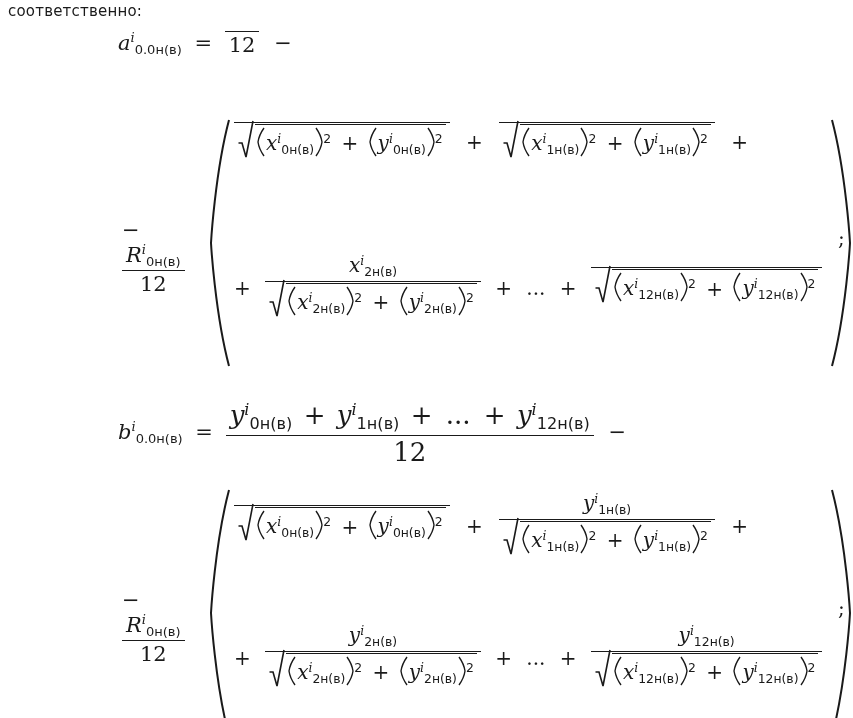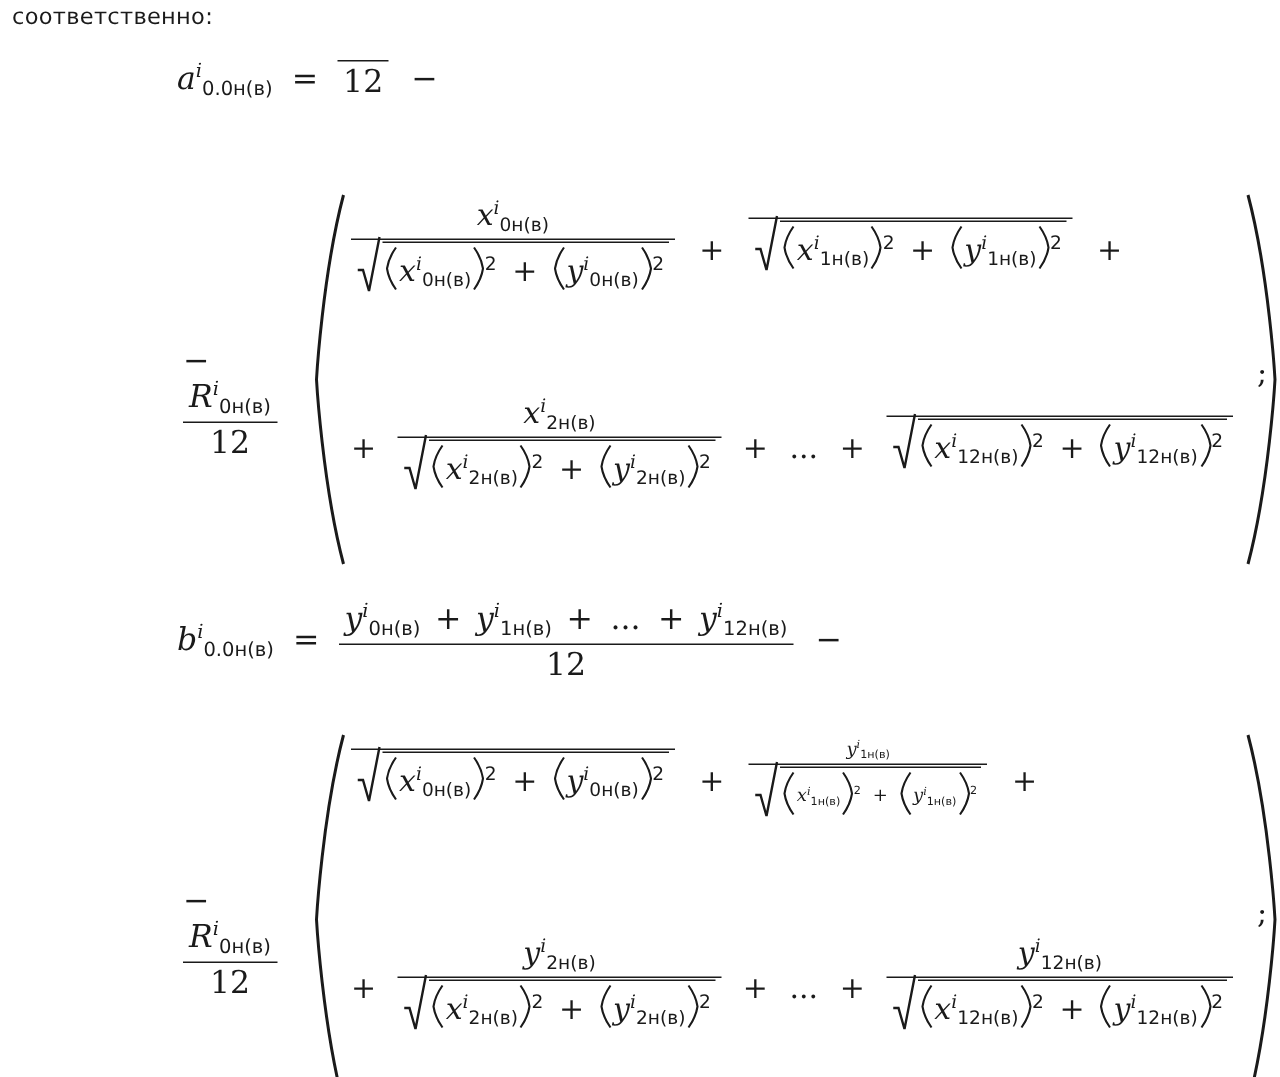--- a/index.html
+++ b/index.html
@@ -123,21 +123,21 @@
     font-size: 20px;
   }
 </style>
 </head>
 <body>
 
 <div class="page">
 
   <div class="intro">соответственно:</div>
 
-  <div class="eq" style="left:0; top:28px; width:853px; height:330px;">
+  <div class="eq" style="left:0; top:18px; width:853px; height:330px;">
 
     <div class="eqrow" style="position:absolute; left:118px; top:12px; font-size:21px;">
       <span class="var"><span>a</span><span class="sup">i</span><span class="sub">0.0н(в)</span></span>
       <span style="margin:0 6px;">=</span>
       <span class="frac" style="font-size:21px;">
         <span class="bar"></span>
         <span class="den">12</span>
       </span>
       <span style="margin-left:8px;">−</span>
     </div>
@@ -156,21 +156,20 @@
       <div style="position:absolute; left:85px; top:0;" class="big-paren">
         <svg width="26" height="250" viewBox="0 0 26 250">
             <path d="M22 2 C 8 55, 4 125, 4 125 C 4 125, 8 195, 22 248" fill="none" stroke="#1a1a1a" stroke-width="2"></path>
           </svg>
       </div>
 
       <div style="position:absolute; left:112px; top:4px; width:610px;">
 
         <div class="eqrow" style="font-size:20px; height:120px;">
           <span class="frac" style="font-size:20px;">
-            <span class="num"><span class="var"><span>x</span><span class="sup">i</span><span class="sub">0н(в)</span></span></span>
             <span class="bar"></span>
             <span class="den">
               <span class="sqrt">
                 <span class="sign">
                     <svg width="16" height="40" viewBox="0 0 16 40">
                       <path d="M0.5 24 L4 24 L8 38 L15 2" fill="none" stroke="#1a1a1a" stroke-width="1.6"></path>
                     </svg>
                   </span>
                 <span class="radicand">
                   <span class="pwrap"><span class="pl"><svg width="9" height="30" viewBox="0 0 9 30">
@@ -284,21 +283,21 @@
 
       <div class="semi" style="position:absolute; left:716px; top:108px;">;</div>
     </div>
   </div>
 
   <div class="eq" style="left:0; top:388px; width:853px; height:330px;">
 
     <div class="eqrow" style="position:absolute; left:118px; top:12px; font-size:21px;">
       <span class="var"><span>b</span><span class="sup">i</span><span class="sub">0.0н(в)</span></span>
       <span style="margin:0 6px;">=</span>
-      <span class="frac" style="font-size:21px;">
+      <span class="frac" style="font-size:26px;">
         <span class="num">
           <span class="var"><span>y</span><span class="sup">i</span><span class="sub">0н(в)</span></span>
           <span style="margin:0 3px;">+</span>
           <span class="var"><span>y</span><span class="sup">i</span><span class="sub">1н(в)</span></span>
           <span style="margin:0 3px;">+</span>
           <span style="margin:0 2px;">...</span>
           <span style="margin:0 3px;">+</span>
           <span class="var"><span>y</span><span class="sup">i</span><span class="sub">12н(в)</span></span>
         </span>
         <span class="bar"></span>
@@ -346,21 +345,21 @@
                   <span class="pwrap"><span class="pl"><svg width="9" height="30" viewBox="0 0 9 30">
                           <path d="M7 1 C 2 8, 1 15, 1 15 C 1 15, 2 22, 7 29" fill="none" stroke="#1a1a1a" stroke-width="1.4"></path>
                         </svg></span><span class="body"><span class="var"><span>y</span><span class="sup">i</span><span class="sub">0н(в)</span></span></span><span class="pr"><svg width="9" height="30" viewBox="0 0 9 30">
                           <path d="M2 1 C 7 8, 8 15, 8 15 C 8 15, 7 22, 2 29" fill="none" stroke="#1a1a1a" stroke-width="1.4"></path>
                         </svg></span></span><span class="supn">2</span>
                 </span>
               </span>
             </span>
           </span>
           <span style="display:inline-block; vertical-align:middle; margin:0 10px;">+</span>
-          <span class="frac" style="font-size:12px;">
+          <span class="frac" style="font-size:20px;">
             <span class="num"><span class="var"><span>y</span><span class="sup">i</span><span class="sub">1н(в)</span></span></span>
             <span class="bar"></span>
             <span class="den">
               <span class="sqrt">
                 <span class="sign">
                     <svg width="16" height="40" viewBox="0 0 16 40">
                       <path d="M0.5 24 L4 24 L8 38 L15 2" fill="none" stroke="#1a1a1a" stroke-width="1.6"></path>
                     </svg>
                   </span>
                 <span class="radicand">

